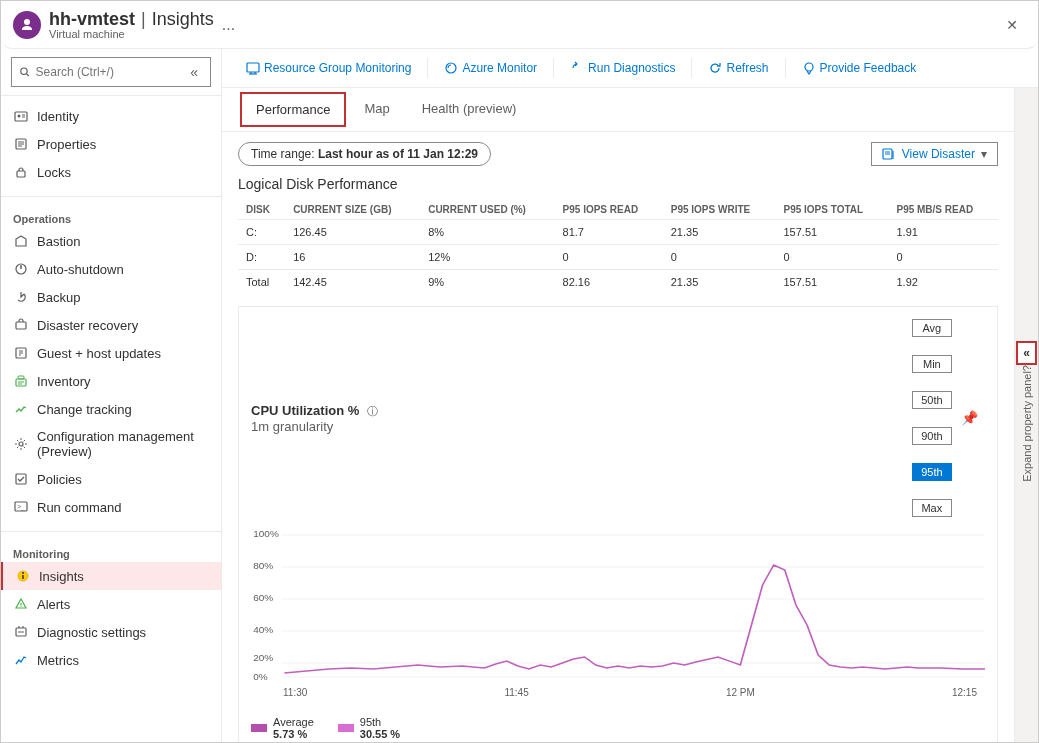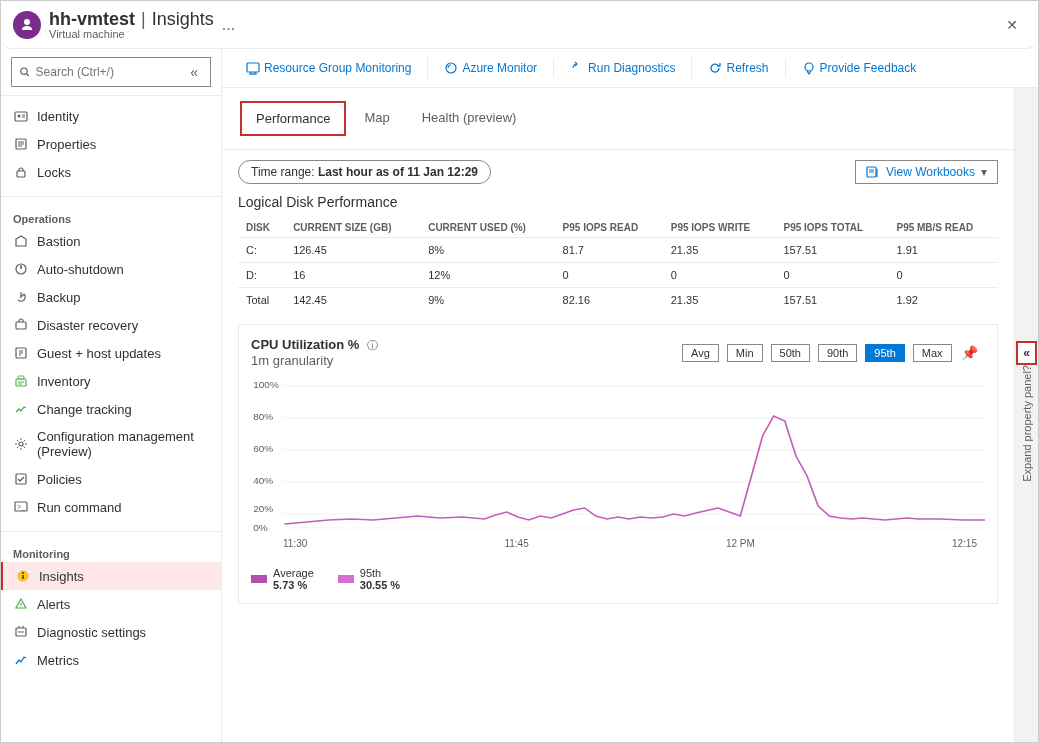--- a/index.html
+++ b/index.html
@@ -44,21 +44,21 @@
     .toolbar-btn { display: flex; align-items: center; gap: 4px; padding: 4px 8px; cursor: pointer; color: #0078d4; font-size: 12px; background: none; border: none; white-space: nowrap; }
     .toolbar-sep { width: 1px; height: 20px; background: #edebe9; margin: 0 4px; }
 
     
     .content-panel { flex: 1; display: flex; overflow: hidden; }
     .panel-main { flex: 1; overflow-y: auto; padding: 0; }
 
     
     .tab-bar { display: flex; align-items: center; padding: 0 16px; border-bottom: 1px solid #edebe9; background: #fff; }
     .tab { padding: 10px 16px; cursor: pointer; font-size: 13px; color: #605e5c; border-bottom: 2px solid transparent; }
-    .tab.active { color: #323130; border-bottom: 2px solid #c43030; font-weight: 500; border: 2px solid #c43030; padding: 8px 14px; margin: 13px 2px; }
+    .tab.active { color: #323130; border-bottom: 2px solid #c43030; font-weight: 500; border: 2px solid #c43030; padding: 8px 14px; margin: 4px 2px; }
 
     
     .time-range-bar { display: flex; align-items: center; justify-content: space-between; padding: 10px 16px; }
     .time-range-pill { border: 1px solid #8a8886; border-radius: 16px; padding: 4px 12px; font-size: 12px; cursor: pointer; background: #fff; }
     .time-range-pill strong { font-weight: 600; }
     .view-workbooks-btn { display: flex; align-items: center; gap: 6px; border: 1px solid #8a8886; padding: 4px 10px; cursor: pointer; background: #fff; font-size: 12px; color: #0078d4; }
     .view-workbooks-btn .chevron { color: #605e5c; }
 
     
     .disk-section { padding: 0 16px 12px; }
@@ -66,21 +66,21 @@
     .disk-table { width: 100%; border-collapse: collapse; font-size: 11px; }
     .disk-table th { text-align: left; padding: 4px 8px; color: #605e5c; font-weight: 600; border-bottom: 1px solid #edebe9; text-transform: uppercase; font-size: 10px; }
     .disk-table td { padding: 6px 8px; border-bottom: 1px solid #edebe9; }
     .disk-table tr:last-child td { border-bottom: none; }
 
     
     .cpu-section { margin: 0 16px 16px; border: 1px solid #edebe9; padding: 12px; background: #fff; }
     .cpu-header { display: flex; align-items: center; justify-content: space-between; margin-bottom: 4px; }
     .cpu-title { font-size: 13px; font-weight: 700; }
     .cpu-subtitle { font-size: 13px; color: #605e5c; }
-    .cpu-buttons { display: flex; gap: 8px; }
+    .cpu-buttons { display: flex; gap: 18px; flex-direction: column; }
     .cpu-btn { padding: 2px 8px; border: 1px solid #8a8886; background: #fff; cursor: pointer; font-size: 11px; color: #323130; }
     .cpu-btn.active { background: #0078d4; color: #fff; border-color: #0078d4; }
     .pin-btn { cursor: pointer; color: #605e5c; padding: 2px 6px; background: none; border: none; font-size: 14px; }
 
     .chart-area { height: 160px; position: relative; margin-top: 8px; text-align: center; }
     .chart-svg { width: 100%; height: 100%; }
 
     .chart-labels { display: flex; justify-content: space-between; padding: 0 4px; font-size: 10px; color: #605e5c; margin-top: 2px; }
 
     .chart-legend { display: flex; gap: 24px; margin-top: 18px; font-size: 11px; }
@@ -378,21 +378,21 @@
               <span>Time range:</span>
               <strong>Last hour as of 11 Jan 12:29</strong>
             </div>
             <div class="view-workbooks-btn">
               <svg width="14" height="14" viewBox="0 0 14 14">
                   <rect x="1" y="2" width="9" height="10" rx="1" fill="none" stroke="#0078d4" stroke-width="1.2"></rect>
                   <line x1="3" y1="5" x2="8" y2="5" stroke="#0078d4" stroke-width="1"></line>
                   <line x1="3" y1="7" x2="8" y2="7" stroke="#0078d4" stroke-width="1"></line>
                   <line x1="11" y1="4" x2="11" y2="12" stroke="#0078d4" stroke-width="1.2"></line>
                 </svg>
-              <span>View Workbooks</span>
+              <span>View Disaster</span>
               <span class="chevron">▾</span>
             </div>
           </div>
 
           <div class="disk-section">
             <div class="section-title">Logical Disk Performance</div>
             <table class="disk-table">
               <thead>
                 <tr>
                   <th><span>DISK</span></th>

